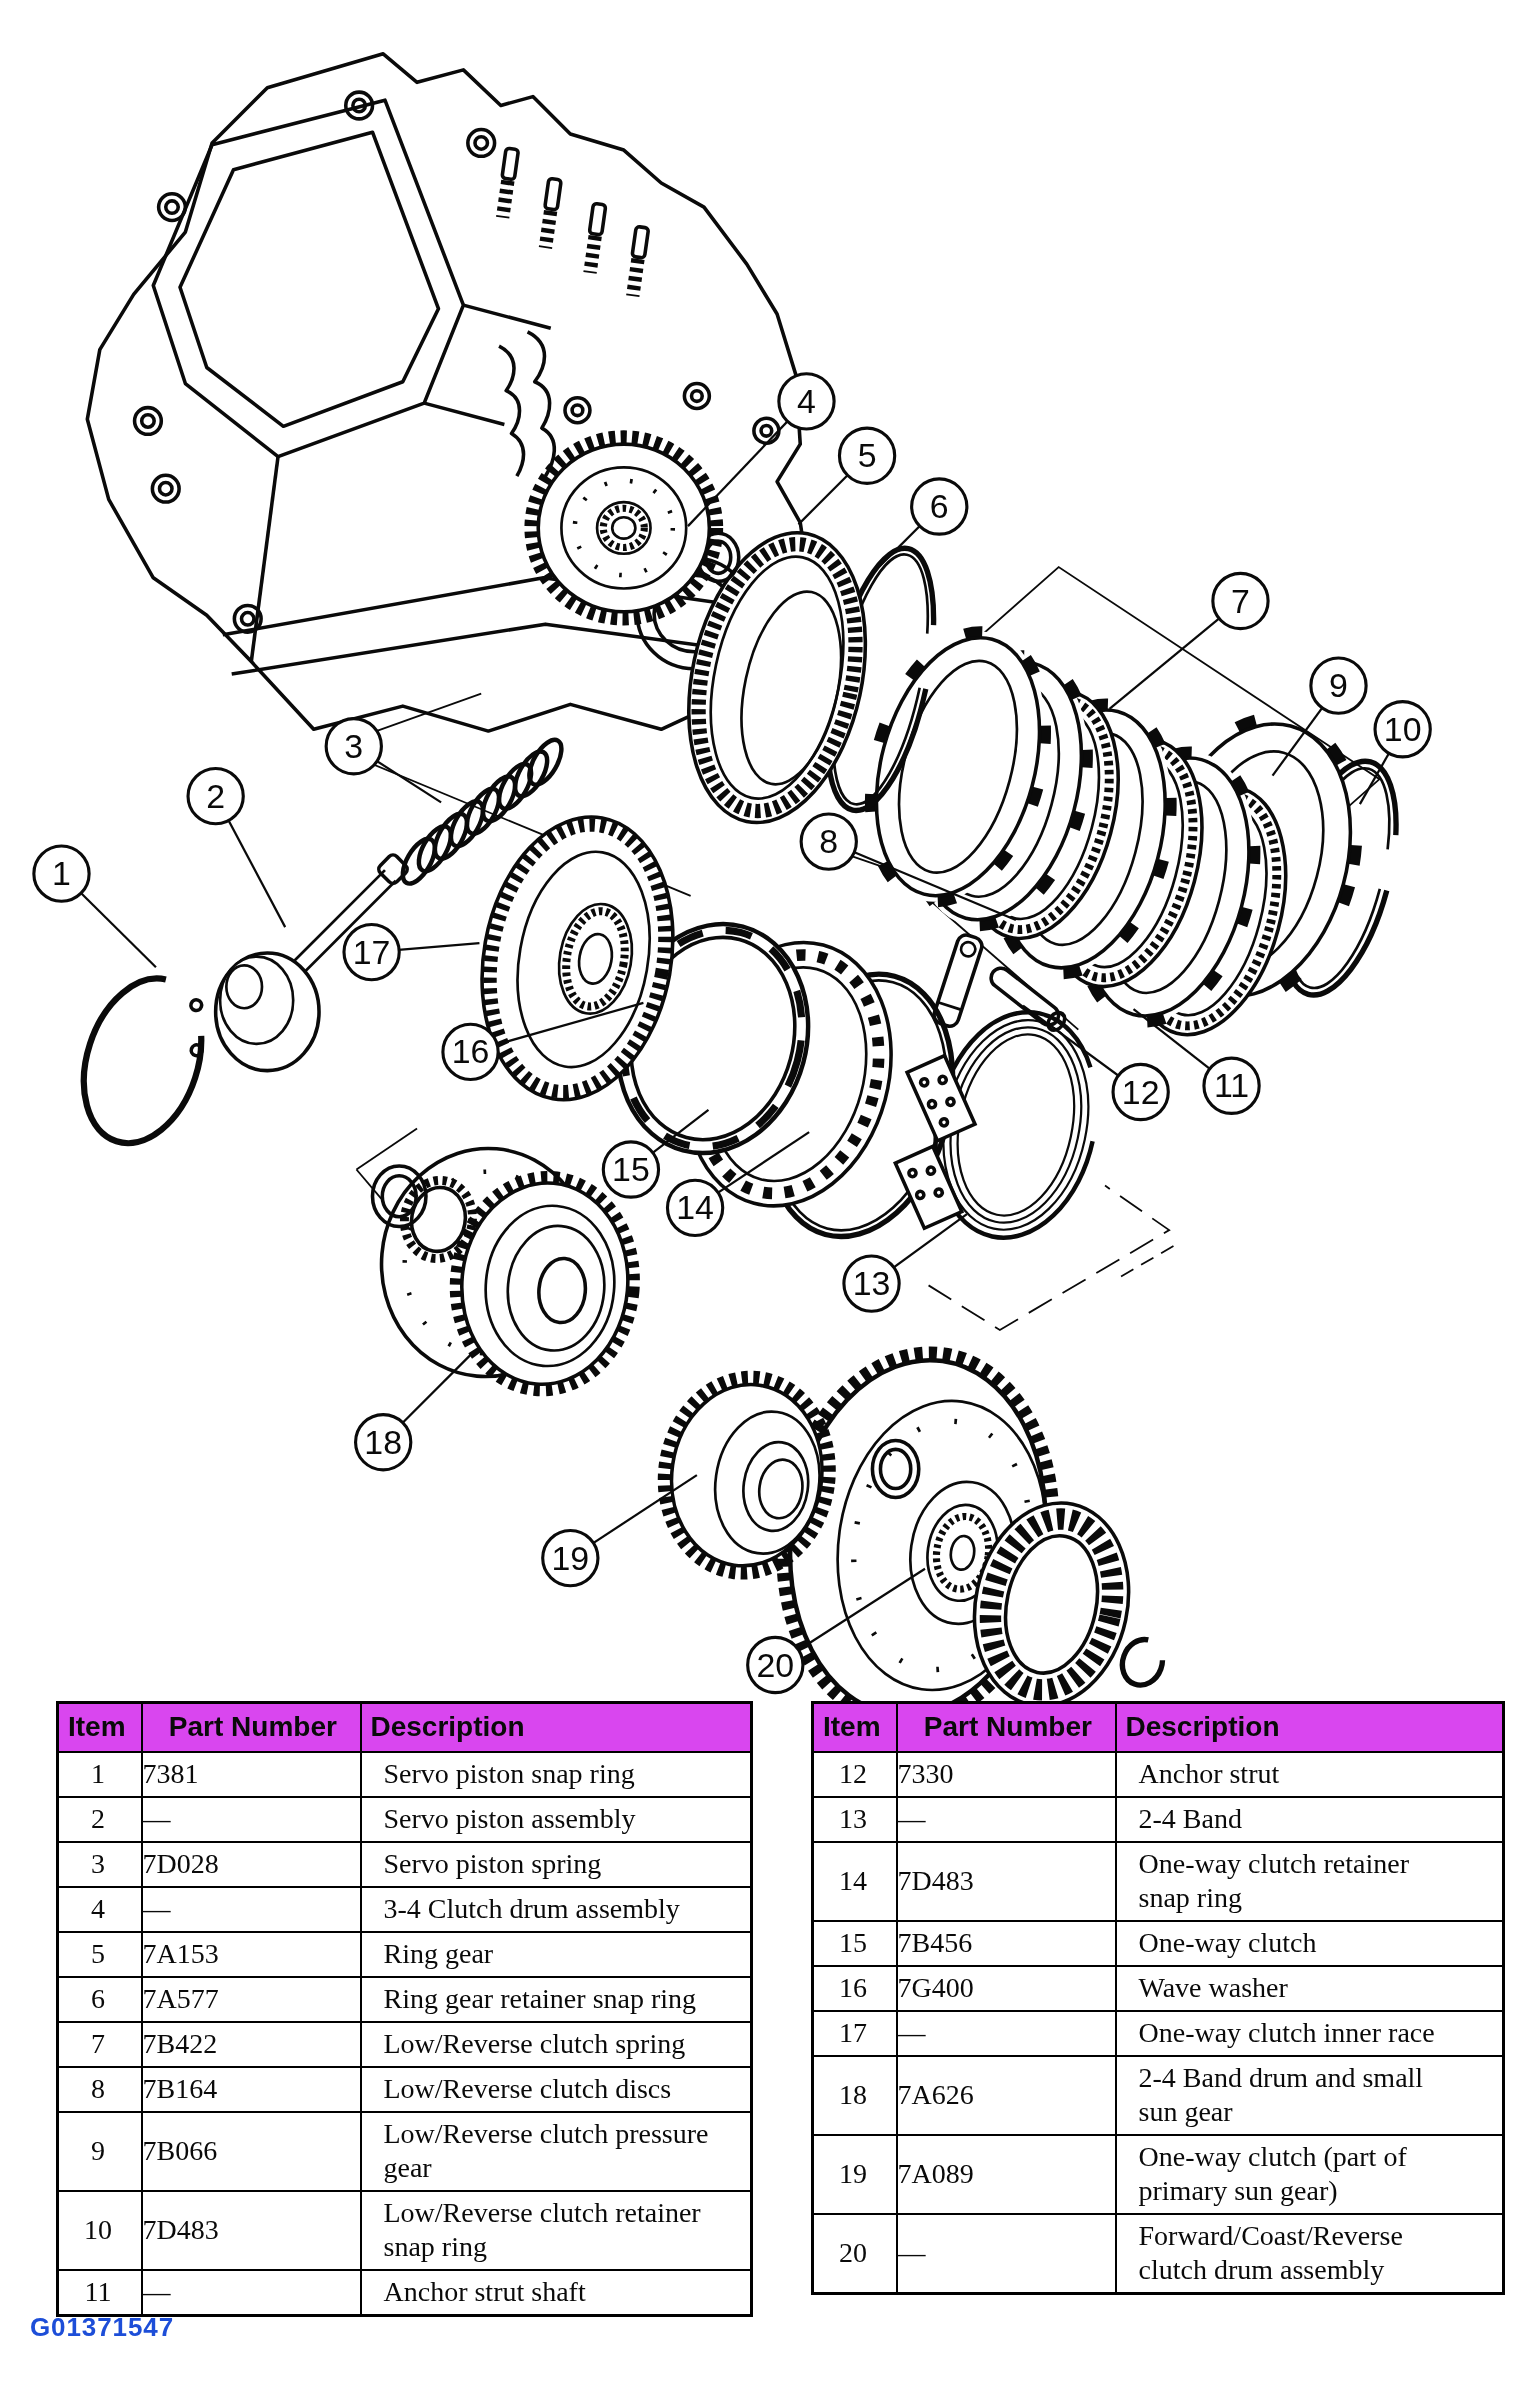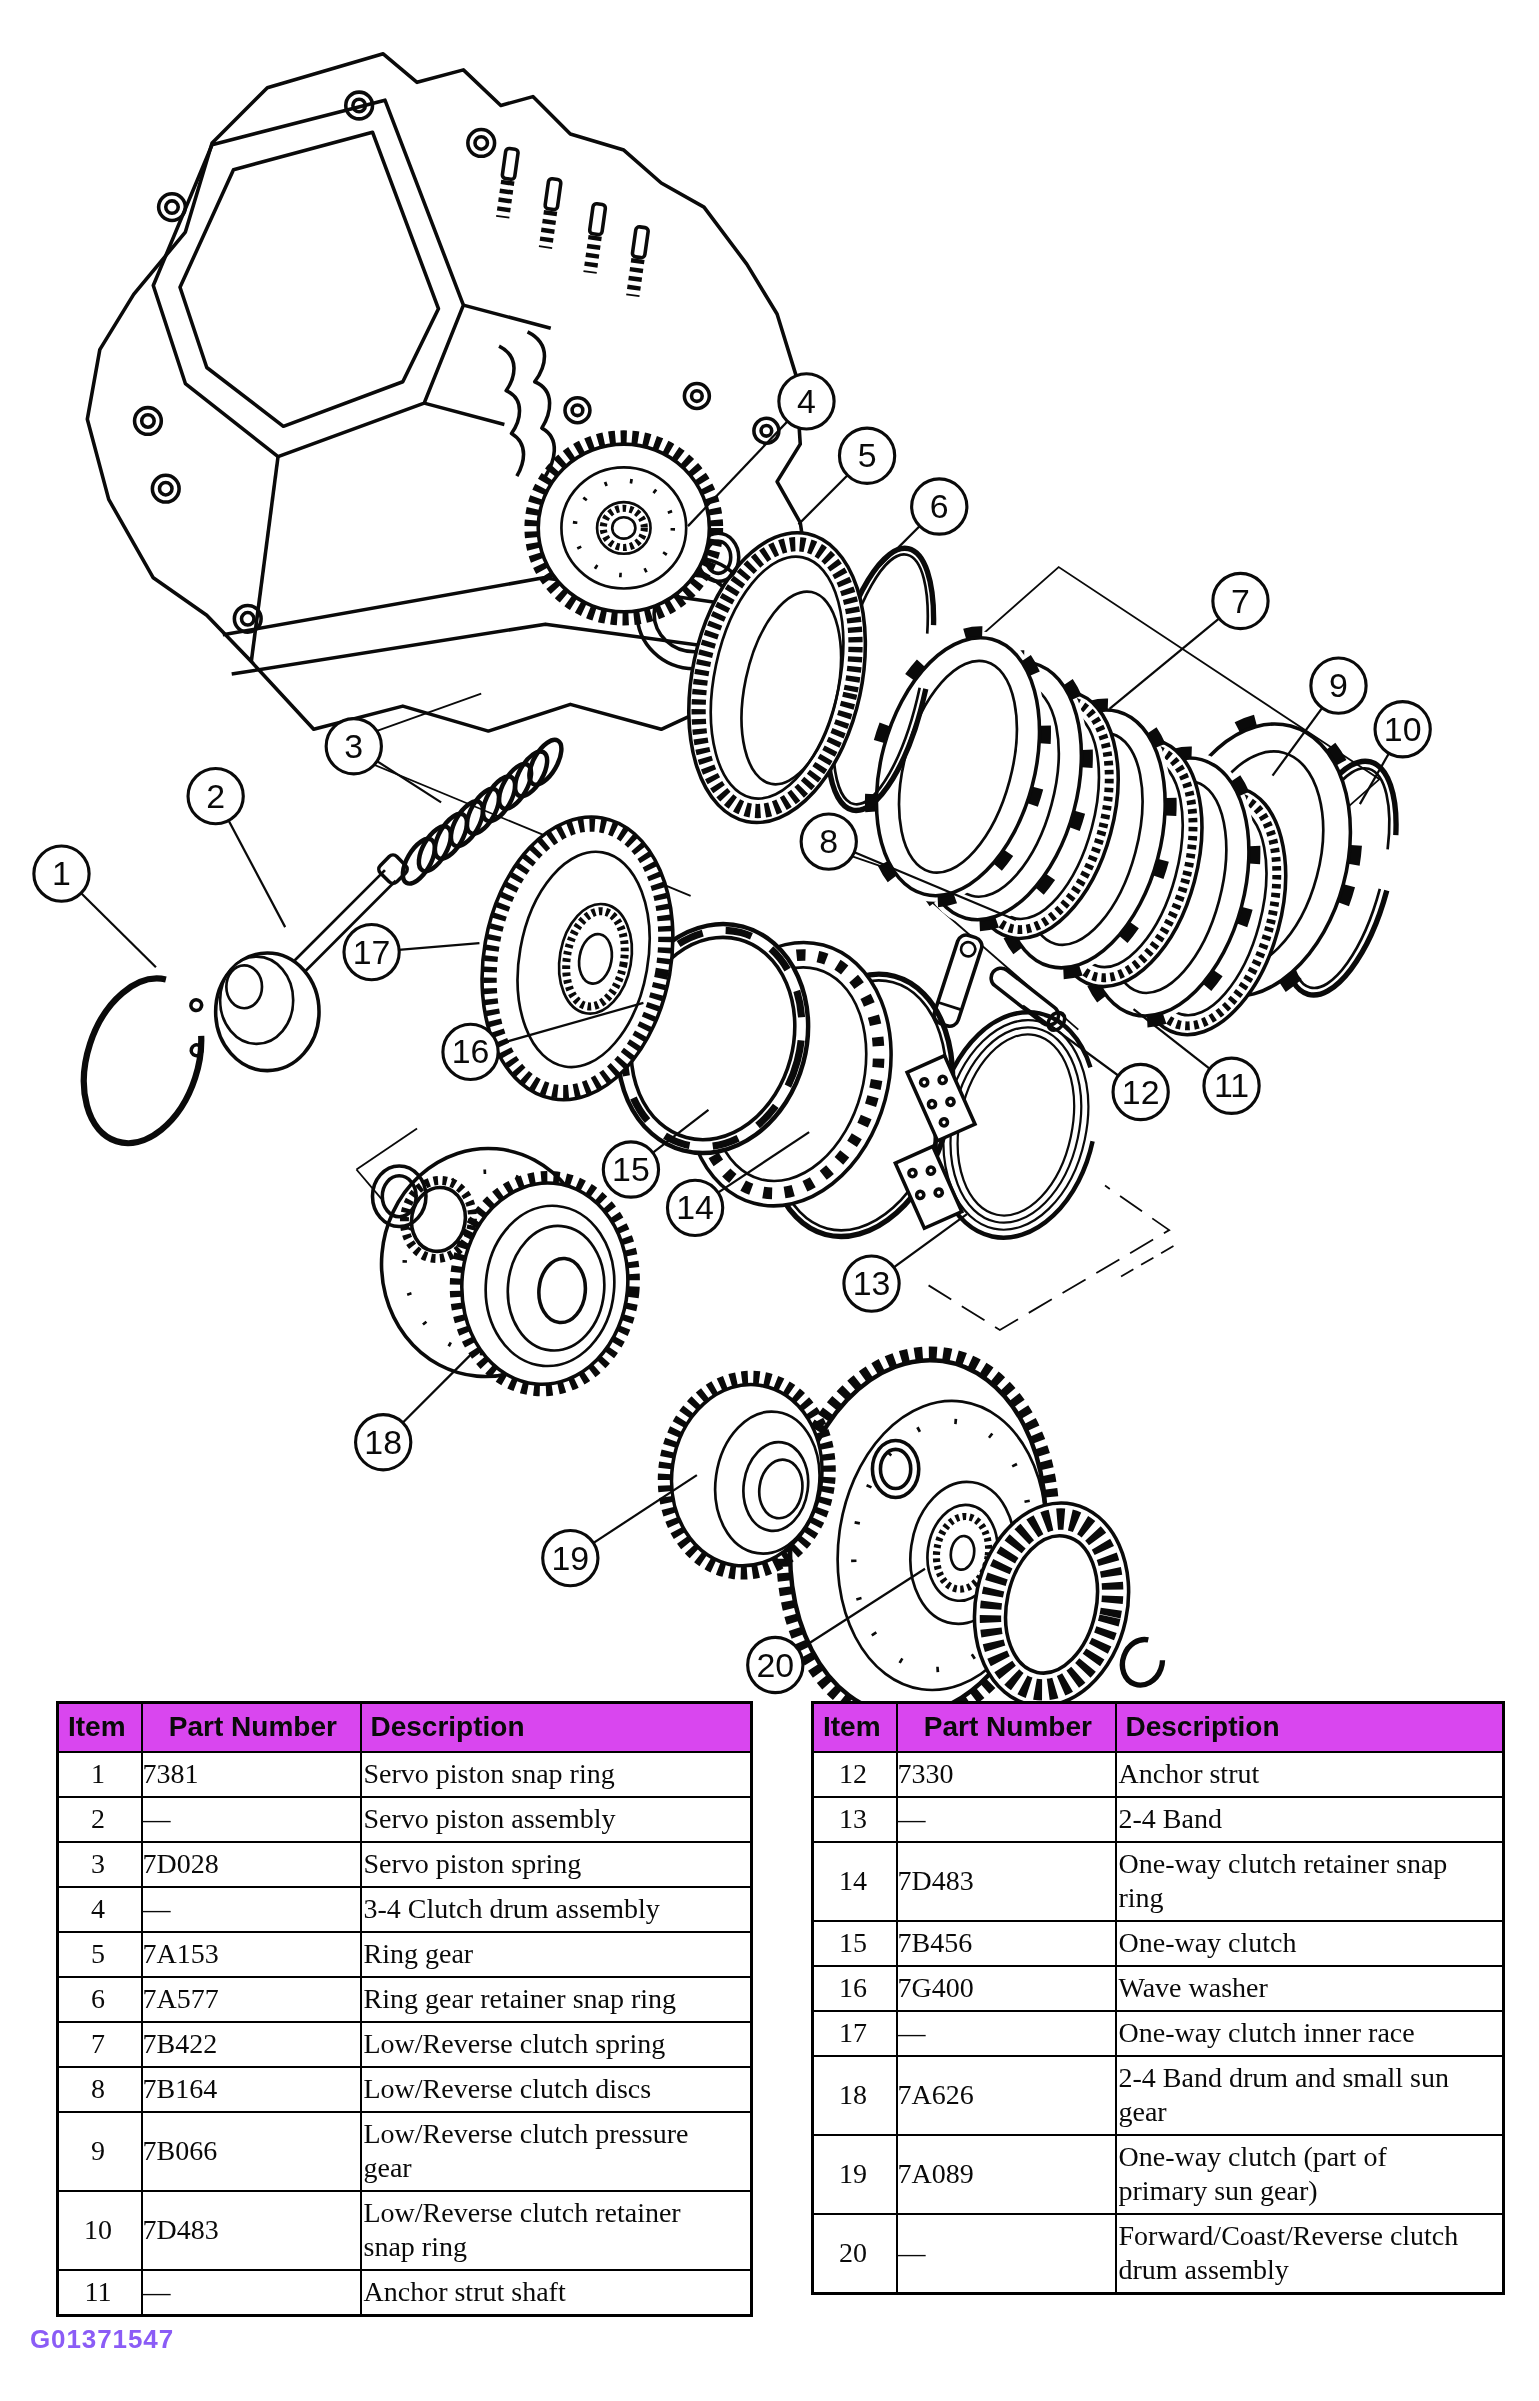--- a/index.html
+++ b/index.html
@@ -24,27 +24,27 @@
     border:2.7px solid #000;height:43px;padding:1.8px 5.3px 1.8px 9px;text-align:left;
     vertical-align:middle;background:#d946ef;
   }
   table.parts th.h-part{text-align:center;}
   table.parts td{
     border:2.7px solid #000;font-size:28px;line-height:34px;
     padding:4.5px 7.1px 4.5px 12.5px;vertical-align:middle;background:#fff;
   }
   table.parts td.c-item{text-align:center;padding-left:3.6px;}
   table.parts td.c-part{padding-left:0;}
-  table.parts td.c-desc{padding-left:2px;padding-right:36px;}
+  table.parts td.c-desc{padding-left:22px;padding-right:36px;}
   col.w-item{width:84px;}
   col.w-part{width:219px;}
   .figure-code{
     position:absolute;left:30px;top:2312px;
     font-family:"Liberation Sans", sans-serif;font-weight:bold;font-size:26px;
-    letter-spacing:0.9px;color:#8b5cf6;margin-top:12px;
+    letter-spacing:0.9px;color:#1d4ed8;
   }
 </style>
 </head>
 <body>
 
 <svg class="diagram" width="1539" height="1701" viewBox="0 0 1727 1908">
 
   <g class="ln" stroke-width="4" stroke-linejoin="round">
     <path d="M300,98 L430,60 L468,92 L520,78 L562,118 L598,108 L640,150 L700,168 L742,205 L790,232 L838,296 L872,352 L893,420 L898,498 L872,540 L898,586 L906,640 L880,688 L908,736 L898,798 L820,782 L742,818 L640,790 L548,820 L452,792 L352,818 L282,742 L232,690 L172,648 L122,560 L98,470 L112,392 L150,330 L208,260 L238,160 Z"></path>
     <path d="M238,162 L432,112 L520,342 L476,452 L312,512 L208,430 L172,320 Z"></path>

